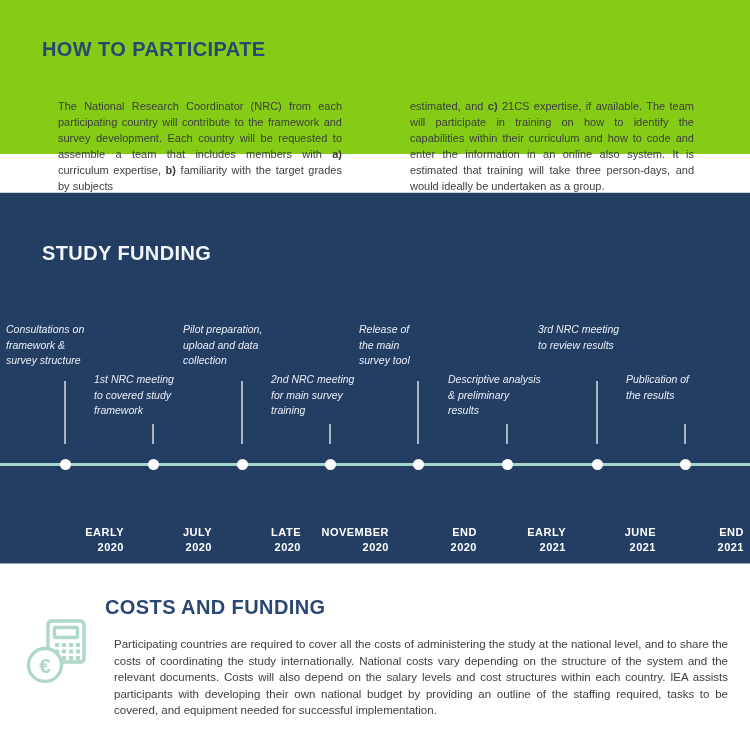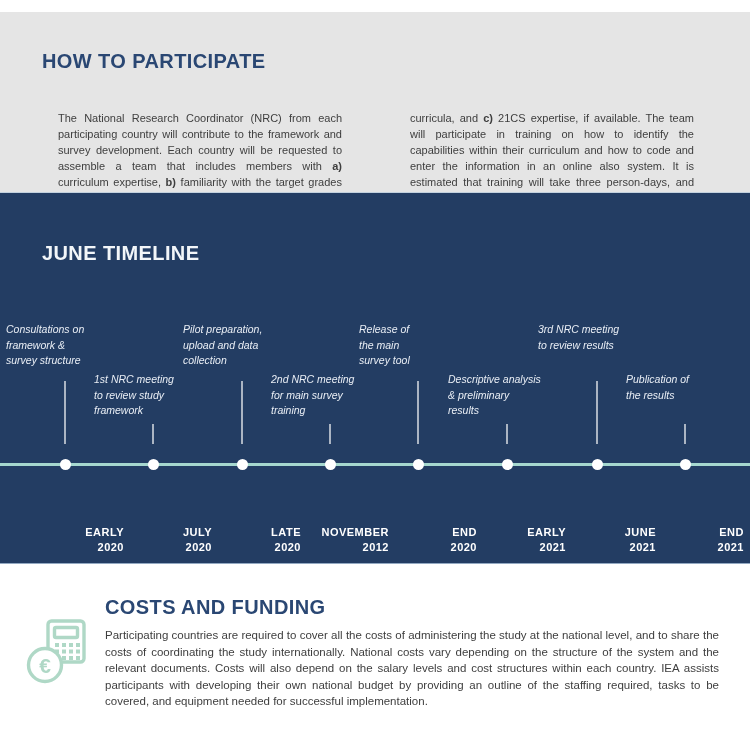--- a/index.html
+++ b/index.html
@@ -1,21 +1,21 @@
 <!DOCTYPE html>
 <html><head>
 <meta charset="utf-8">
 <style>
   html,body{margin:0;padding:0;background:#ffffff;}
   .page{position:relative;width:750px;height:750px;background:#ffffff;overflow:hidden;
         font-family:"Liberation Sans",sans-serif;}
   .sec-heading{font-size:20px;font-weight:bold;color:#2a4773;letter-spacing:0.4px;margin:0;line-height:1;}
 
   
-  .participate{position:absolute;top:12px;left:0;width:750px;height:193px;background:#e5e5e5;}
+  .participate{position:absolute;top:0;left:0;width:750px;height:154px;background:#84cc16;}
   .participate .sec-heading{position:absolute;left:42px;top:39px;}
   .participate .cols{position:absolute;left:42px;top:82px;width:668px;display:flex;gap:36px;}
   .col{width:316px;font-size:11px;line-height:16px;color:#3e3e3e;text-align:justify;margin:16px;}
   .b{font-weight:bold;}
 
   
   .timeline-sec{position:absolute;top:192px;left:0;width:750px;height:372px;background:#233d63;
                 border-top:1px solid #c2d1de;border-bottom:1px solid #93a9c2;box-sizing:border-box;}
   .timeline-sec .sec-heading{position:absolute;left:42px;top:50px;color:#f2f6f9;}
   .tl-axis{position:absolute;left:0;right:0;top:270px;height:3px;background:#a6d8cf;}
@@ -28,52 +28,52 @@
   .ms.bottom .ms-stem{top:231px;height:20px;}
   .ms-dot{position:absolute;left:50%;top:266px;width:11px;height:11px;margin-left:-5.5px;
           border-radius:50%;background:#ffffff;}
   .ms-date{position:absolute;top:300px;left:0;width:100%;text-align:right;color:#ffffff;
            font-weight:bold;font-size:11px;line-height:14.5px;letter-spacing:0.5px;white-space:pre-line;margin-top:32px;}
 
   
   .costs-sec{position:absolute;top:564px;left:0;width:750px;height:186px;background:#fff;}
   .costs-sec .sec-heading{position:absolute;left:105px;top:21px;margin-top:12px;}
   .costs-body{position:absolute;left:105px;top:63px;width:614px;font-size:11.5px;line-height:16.6px;
-              color:#3e3e3e;text-align:justify;margin:0;}
+              color:#3e3e3e;text-align:justify;margin:9px;}
   .costs-icon{position:absolute;left:26px;top:50px;width:64px;height:74px;}
 </style>
 </head>
 <body>
 
 <div class="page">
 
   <section class="participate">
     <h1 class="sec-heading">HOW TO PARTICIPATE</h1>
     <div class="cols">
       <p class="col"><span>The National Research Coordinator (NRC) from each participating country will contribute to the framework and survey development. Each country will be requested to assemble a team that includes members with </span><span class="b">a)</span><span> curriculum expertise, </span><span class="b">b)</span><span> familiarity with the target grades by subjects</span></p>
-      <p class="col"><span>curricula, and </span><span class="b">c)</span><span> 21CS expertise, if available. The team will participate in training on how to identify the capabilities within their curriculum and how to code and enter the information in an online also system. It is estimated that training will take three person-days, and would ideally be undertaken as a group.</span></p>
+      <p class="col"><span>estimated, and </span><span class="b">c)</span><span> 21CS expertise, if available. The team will participate in training on how to identify the capabilities within their curriculum and how to code and enter the information in an online also system. It is estimated that training will take three person-days, and would ideally be undertaken as a group.</span></p>
     </div>
   </section>
 
   <section class="timeline-sec">
-    <h1 class="sec-heading">JUNE TIMELINE</h1>
+    <h1 class="sec-heading">STUDY FUNDING</h1>
     <div class="tl-axis"></div>
 
     <div class="ms top" style="left:65px">
       <div class="ms-label">Consultations on
 framework &amp;
 survey structure</div>
       <div class="ms-stem"></div>
       <div class="ms-dot"></div>
       <div class="ms-date">EARLY
 2020</div>
     </div>
     <div class="ms bottom" style="left:153px">
       <div class="ms-label">1st NRC meeting
-to review study
+to covered study
 framework</div>
       <div class="ms-stem"></div>
       <div class="ms-dot"></div>
       <div class="ms-date">JULY
 2020</div>
     </div>
     <div class="ms top" style="left:242px">
       <div class="ms-label">Pilot preparation,
 upload and data
 collection</div>
@@ -82,21 +82,21 @@
       <div class="ms-date">LATE
 2020</div>
     </div>
     <div class="ms bottom" style="left:330px">
       <div class="ms-label">2nd NRC meeting
 for main survey
 training</div>
       <div class="ms-stem"></div>
       <div class="ms-dot"></div>
       <div class="ms-date">NOVEMBER
-2012</div>
+2020</div>
     </div>
     <div class="ms top" style="left:418px">
       <div class="ms-label">Release of
 the main
 survey tool</div>
       <div class="ms-stem"></div>
       <div class="ms-dot"></div>
       <div class="ms-date">END
 2020</div>
     </div>

